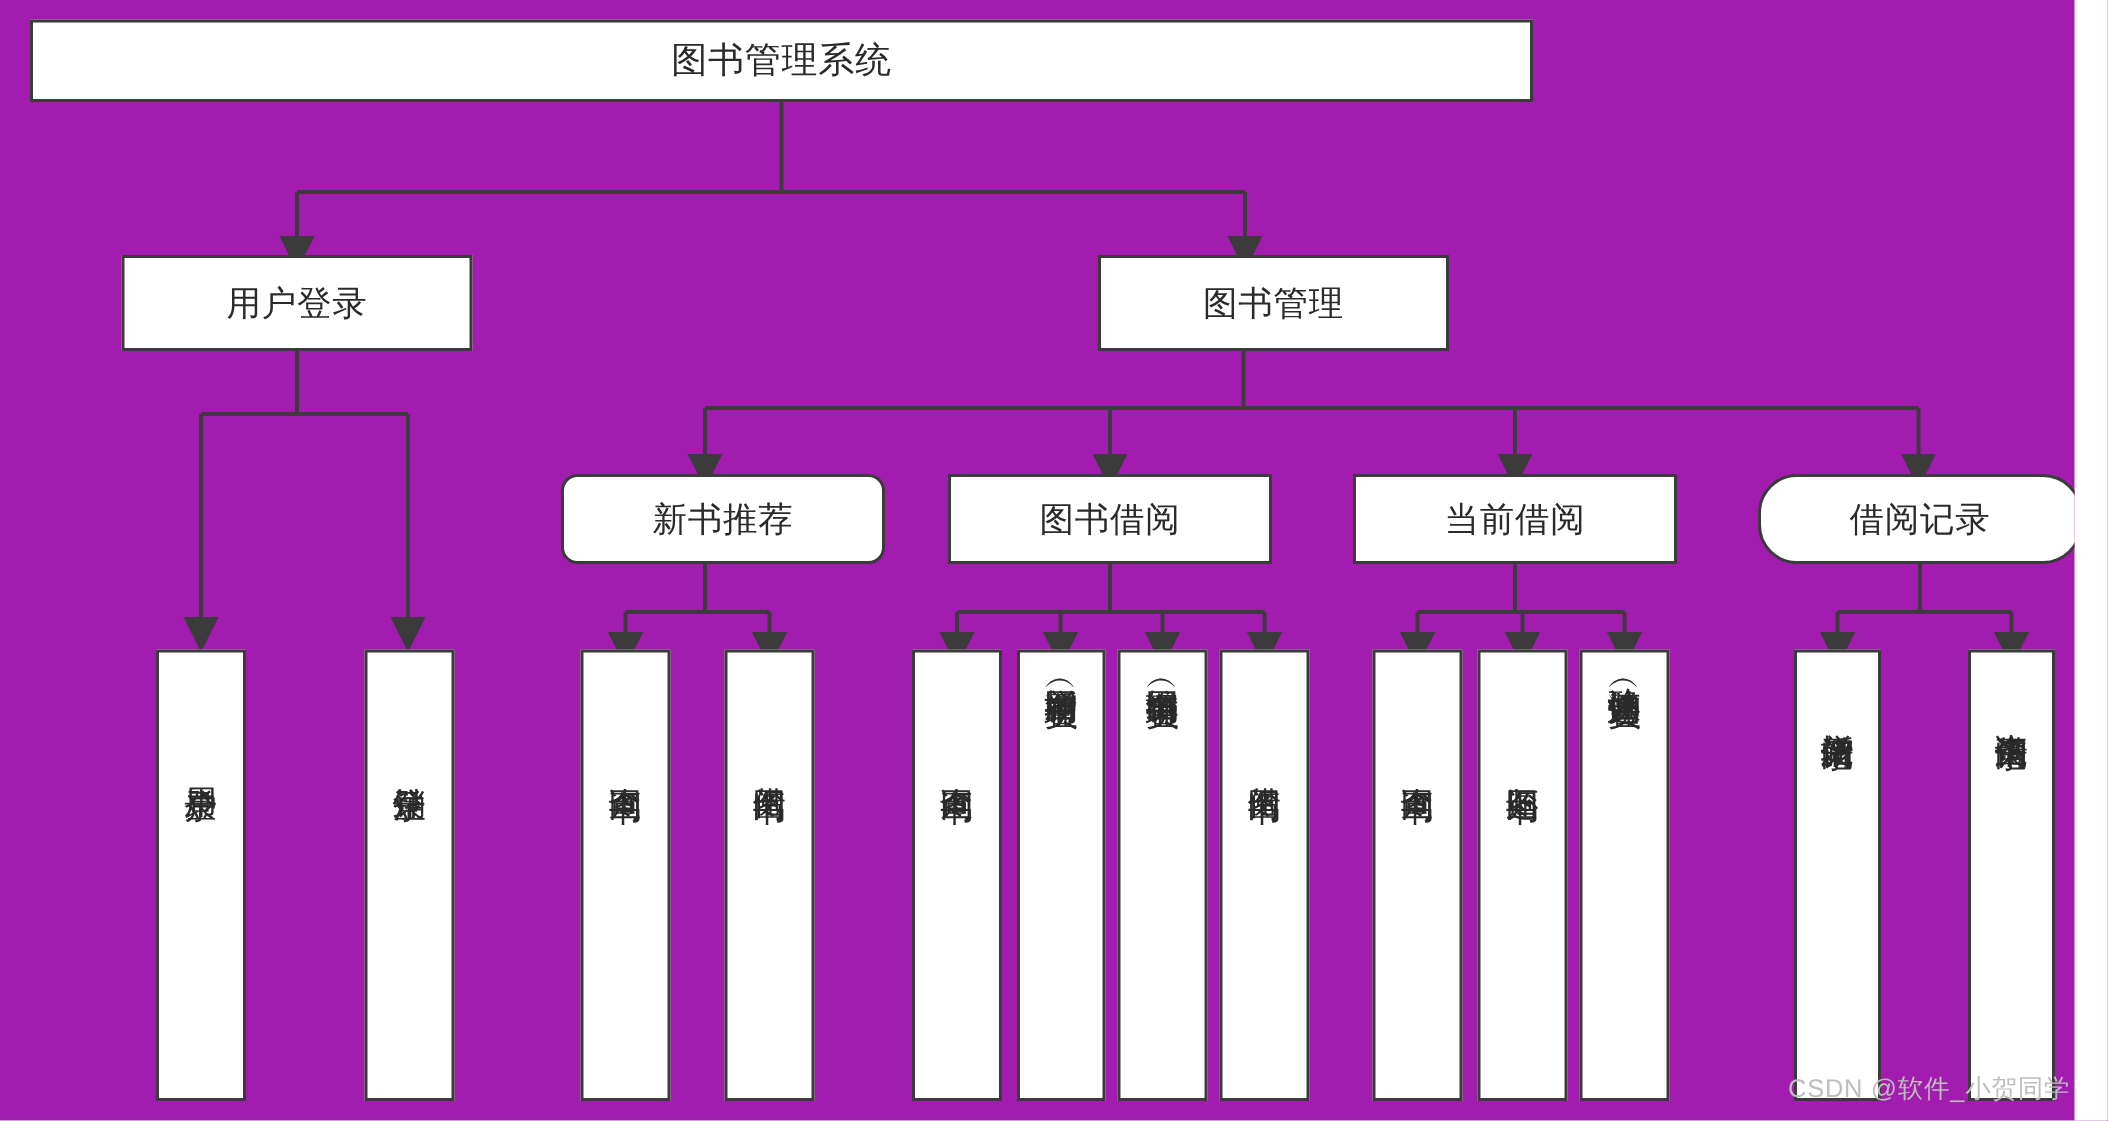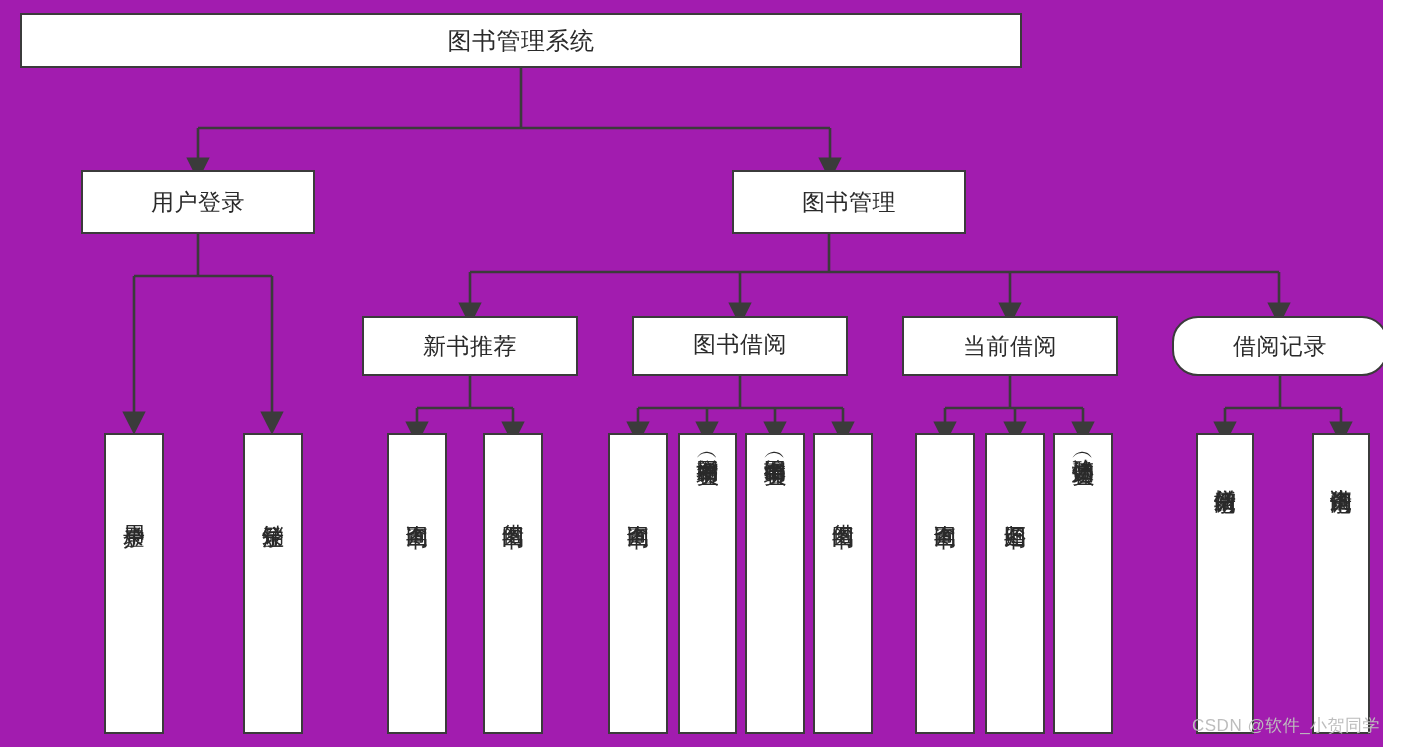--- a/index.html
+++ b/index.html
@@ -134,25 +134,25 @@
   </div>
 
   <div class="node horiz" style="left:81px; top:170px; width:234px; height:64px;">
     <span class="label">用户登录</span>
   </div>
 
   <div class="node horiz" style="left:712px; top:170px; width:234px; height:64px;margin-left:20px;">
     <span class="label">图书管理</span>
   </div>
 
-  <div class="node horiz" style="left:362px; top:316px; width:216px; height:60px;">
+  <div class="node horiz" style="left:374px; top:316px; width:216px; height:60px;border-radius:11px;">
     <span class="label">新书推荐</span>
   </div>
 
-  <div class="node horiz" style="left:632px; top:316px; width:216px; height:60px;font-family:Liberation Mono, monospace;">
+  <div class="node horiz" style="left:632px; top:316px; width:216px; height:60px;">
     <span class="label">图书借阅</span>
   </div>
 
   <div class="node horiz" style="left:902px; top:316px; width:216px; height:60px;font-family:Liberation Serif, serif;">
     <span class="label">当前借阅</span>
   </div>
 
   <div class="node horiz" style="left:1172px; top:316px; width:216px; height:60px;border-radius:26px;">
     <span class="label">借阅记录</span>
   </div>

